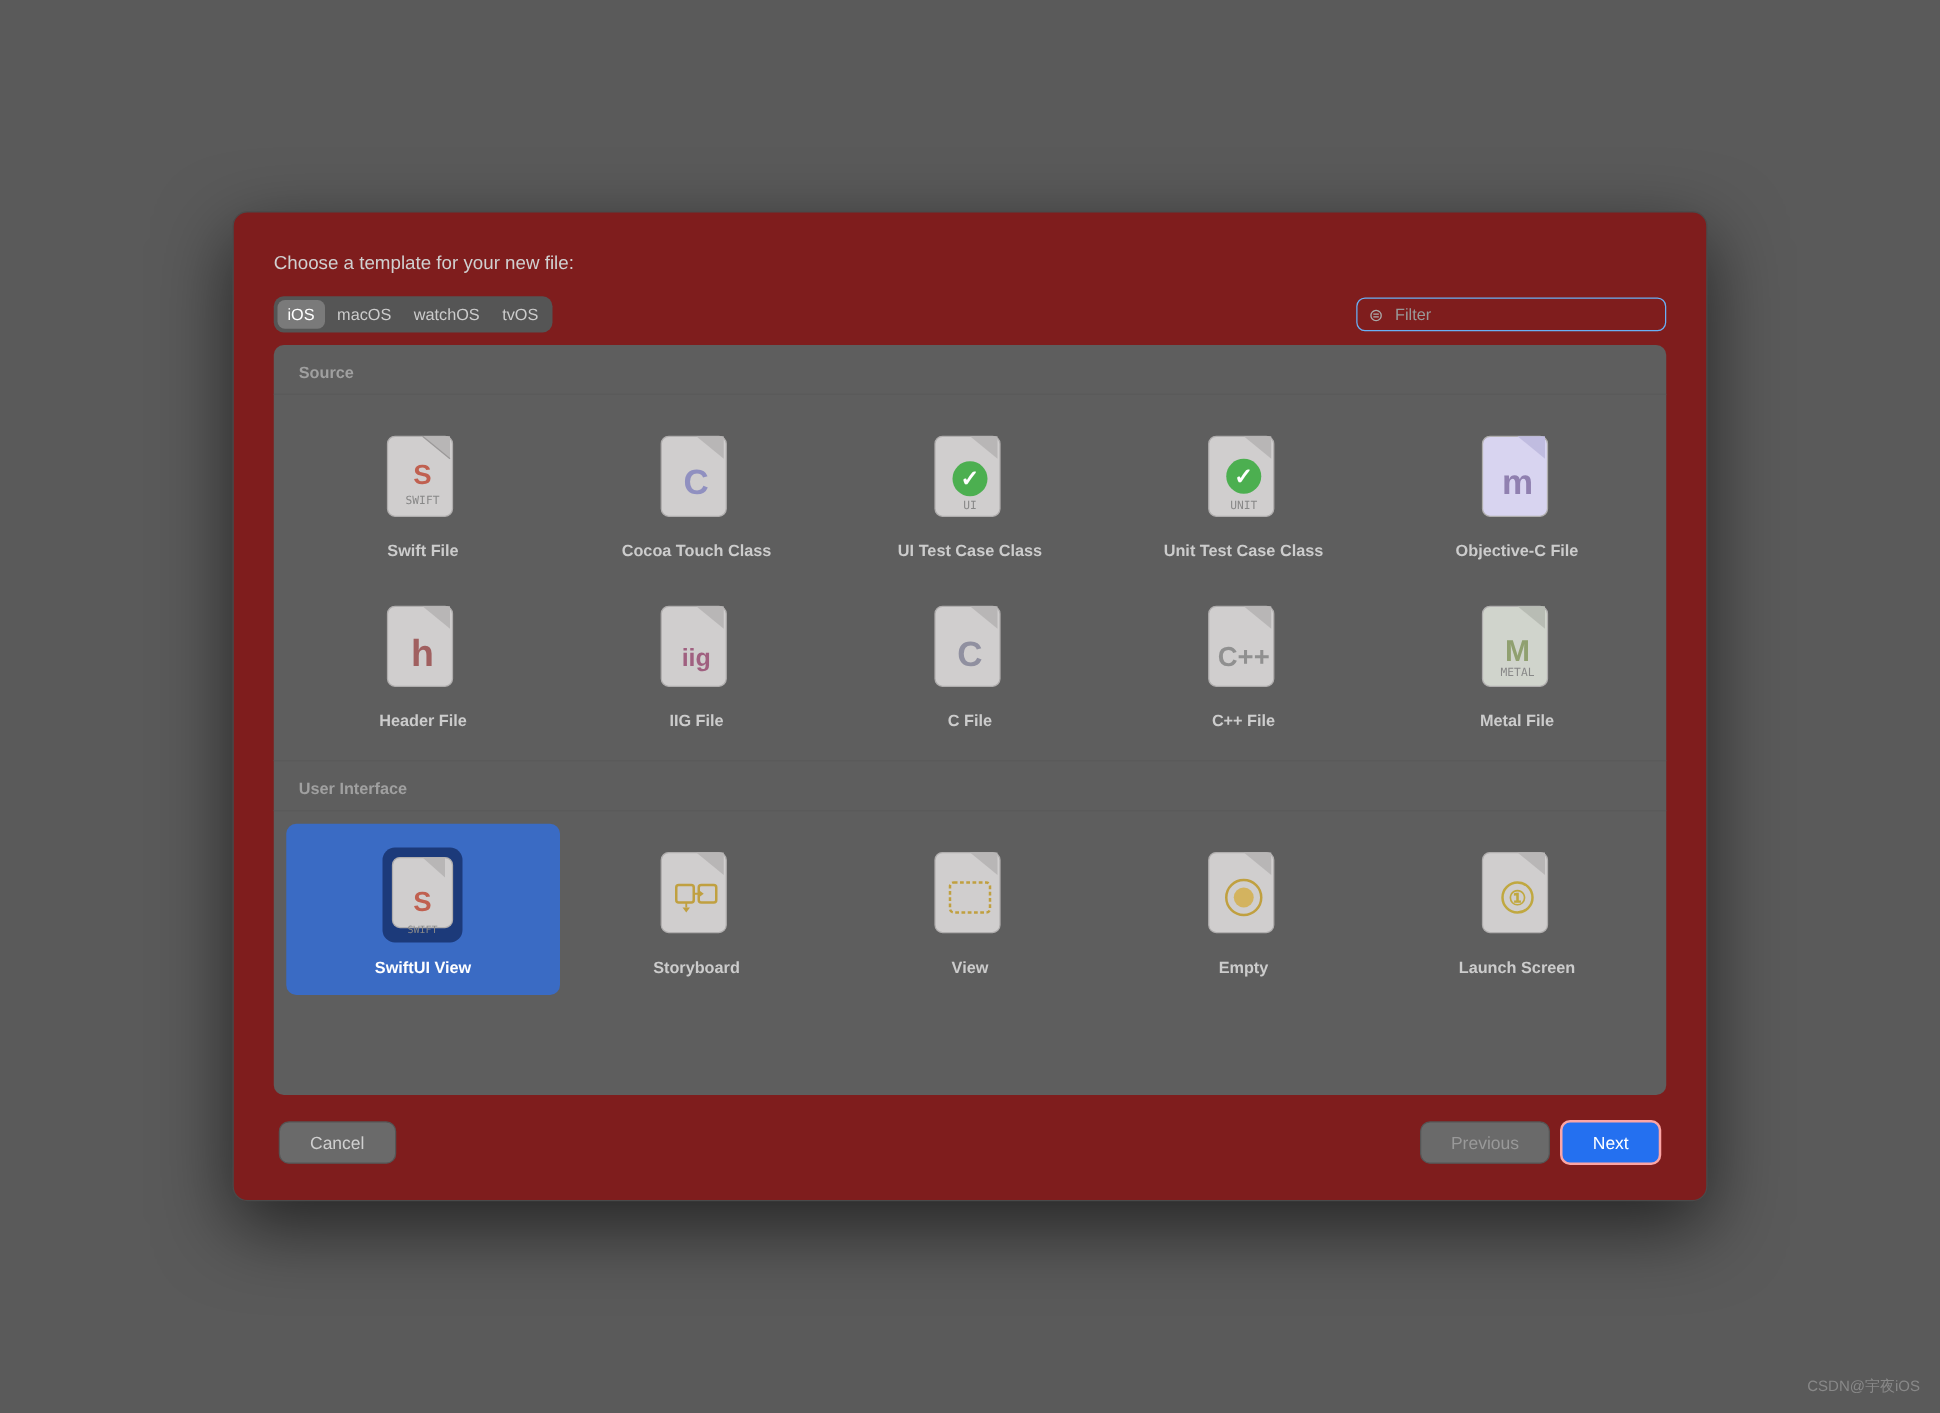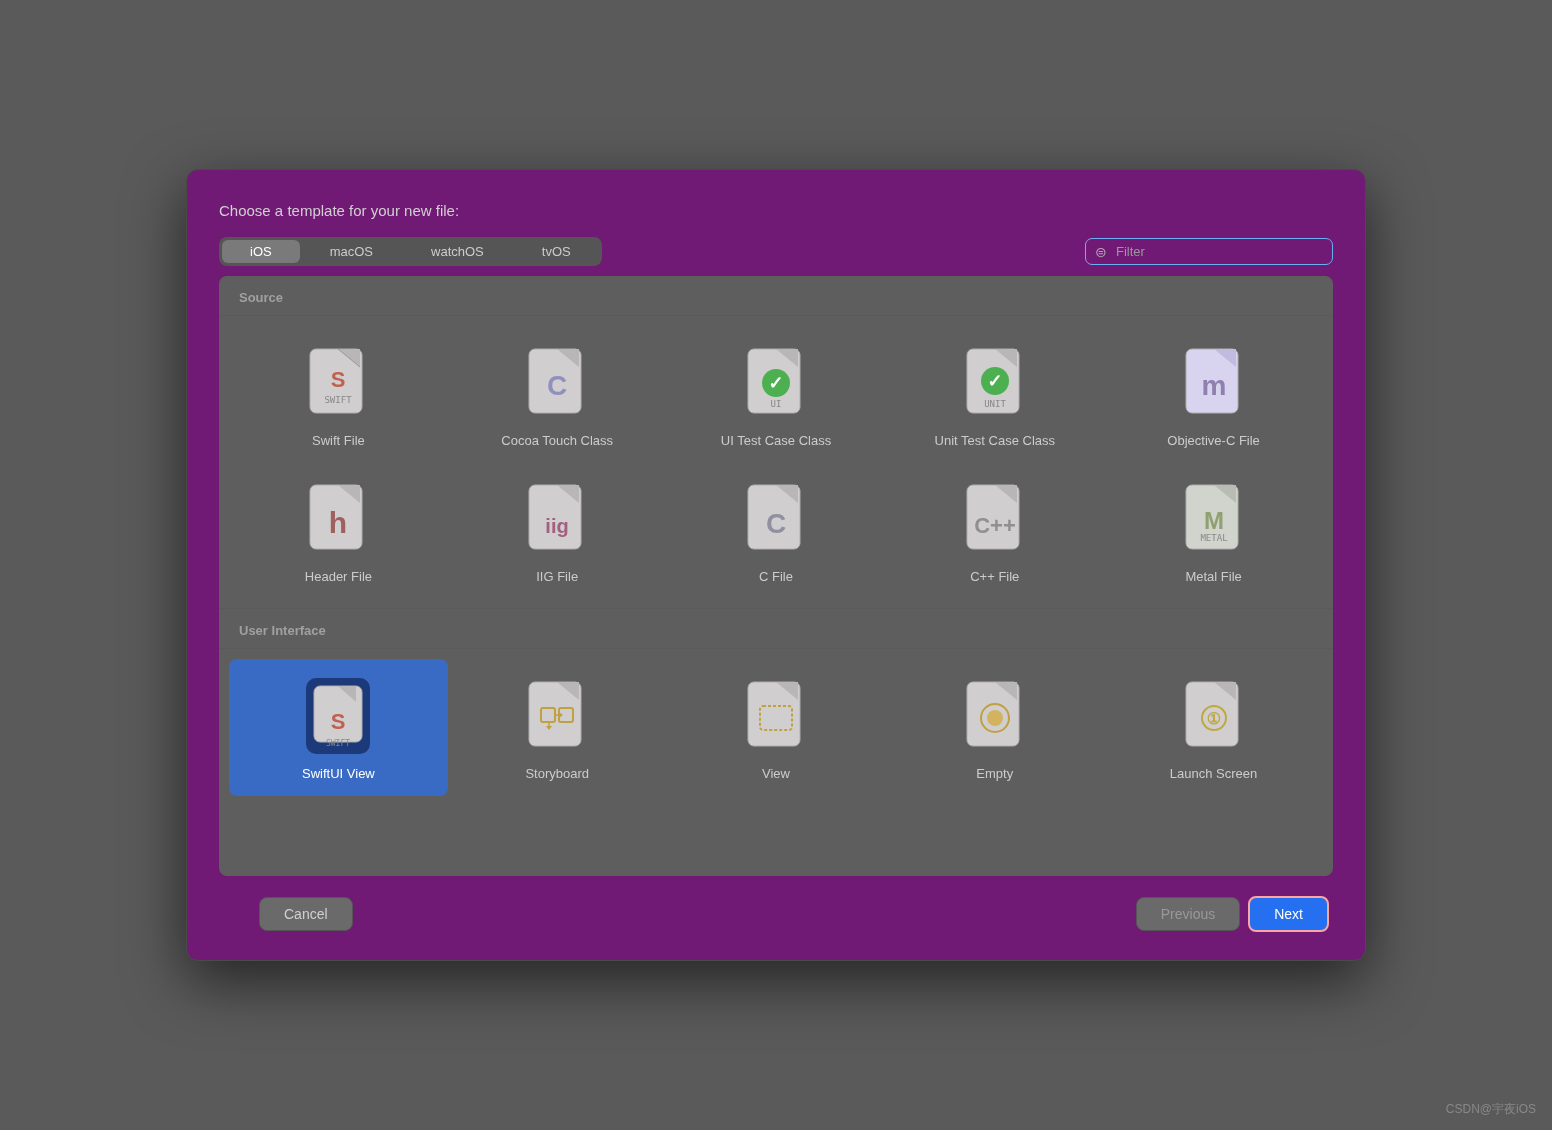--- a/index.html
+++ b/index.html
@@ -5,21 +5,21 @@
     * { box-sizing: border-box; margin: 0; padding: 0; }
     body {
       background: #5a5a5a;
       display: flex;
       align-items: center;
       justify-content: center;
       min-height: 1130px;
       font-family: -apple-system, BlinkMacSystemFont, 'Helvetica Neue', sans-serif;
     }
     .dialog {
-      background: #701a75;
+      background: #7f1d1d;
       border-radius: 12px;
       width: 1180px;
       padding: 32px 32px 28px 32px;
       box-shadow: 0 20px 60px rgba(0,0,0,0.6);
       border: 1px solid #4a4a4a;
     }
     .dialog-title {
       color: #d0d0d0;
       font-size: 15px;
       font-weight: 400;
@@ -33,21 +33,21 @@
       margin-bottom: 0;
     }
     .tabs {
       display: flex;
       gap: 2px;
       background: #555;
       border-radius: 8px;
       padding: 3px;
     }
     .tab {
-      padding: 4px 28px;
+      padding: 4px 8px;
       border-radius: 6px;
       font-size: 13px;
       color: #ccc;
       cursor: pointer;
       border: none;
       background: transparent;
     }
     .tab.active {
       background: #7a7a7a;
       color: #fff;
@@ -123,20 +123,21 @@
       display: flex;
       align-items: center;
       justify-content: center;
     }
 
     .file-label {
       color: #ccc;
       font-size: 13px;
       text-align: center;
       line-height: 1.4;
+      font-weight: bold;
     }
     .file-item.selected .file-label {
       color: #fff;
     }
 
     
     .bottom-bar {
       display: flex;
       align-items: center;
       justify-content: space-between;
@@ -147,21 +148,20 @@
       padding: 8px 24px;
       border-radius: 8px;
       font-size: 14px;
       cursor: pointer;
       border: 1px solid transparent;
     }
     .btn-cancel {
       background: #6a6a6a;
       color: #d0d0d0;
       border-color: #555;
-      margin-left: 36px;
     }
     .btn-nav {
       background: #6a6a6a;
       color: #999;
       border-color: #555;
     }
     .btn-next {
       background: #2470f0;
       color: #fff;
       border: 2px solid #fca5a5;

